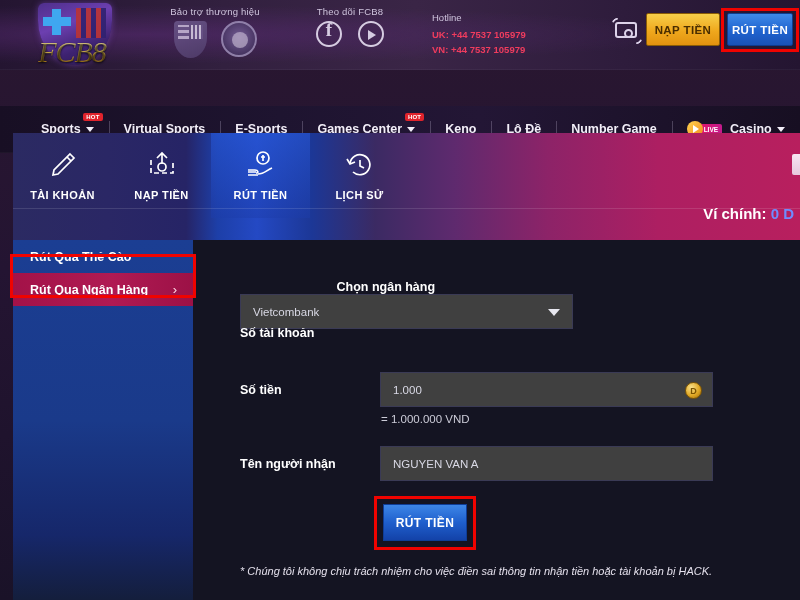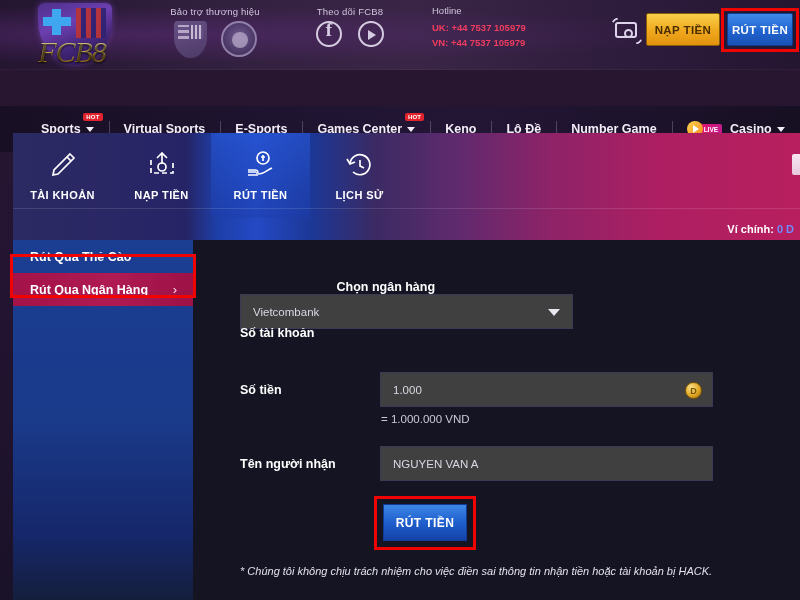--- a/index.html
+++ b/index.html
@@ -59,21 +59,21 @@
   .spon-b::after{content:"";position:absolute;left:9px;top:9px;width:16px;height:16px;border-radius:50%;
     background:#d8cfe6; opacity:.7;}
   .social { position:absolute; left:290px; top:6px; text-align:center; width:120px; }
   .social-icons { display:flex; gap:16px; justify-content:center; margin-top:2px; }
   .si { width:26px; height:26px; border-radius:50%; border:2px solid #e3dbee;
         position:relative; opacity:.92; }
   .si-f::after { content:"f"; position:absolute; left:0; top:-4px; width:22px; text-align:center;
         font-size:19px; font-weight:bold; color:#e3dbee; font-family:"Liberation Serif",serif; }
   .si-y::after { content:""; position:absolute; left:8px; top:7px; border-left:8px solid #e3dbee;
         border-top:5px solid transparent; border-bottom:5px solid transparent; }
-  .hotline { position:absolute; left:432px; top:5px; }
+  .hotline { position:absolute; left:432px; top:12px; }
   .hotline .cap { font-size:9.5px; color:#cfc4dd; display:block; margin-bottom:4px; }
   .hotline .num { font-size:9.5px; font-weight:bold; color:#f03c5e; display:block; line-height:15px; }
   .wallet-ico { position:absolute; left:612px; top:18px; width:30px; height:26px; }
   .wallet-ico .body { position:absolute; left:3px; top:4px; width:22px; height:16px;
       border:2px solid #ddd3ea; border-radius:3px; }
   .wallet-ico .body::after { content:""; position:absolute; right:2px; top:5px; width:5px; height:5px;
       border-radius:50%; border:2px solid #ddd3ea; }
   .wallet-ico .arc1, .wallet-ico .arc2 { position:absolute; width:10px; height:10px;
       border:2px solid #ddd3ea; border-radius:50%; border-color:#ddd3ea transparent transparent transparent; }
   .wallet-ico .arc1 { left:0; top:0; transform: rotate(-35deg); }
@@ -136,21 +136,21 @@
     display:flex;
   }
   .tab {
     width:99px; height:85px; display:flex; flex-direction:column;
     align-items:center; justify-content:center; gap:9px; cursor:pointer;
     color:#ffffff; position:relative;
   }
   .tab-label { font-size:11px; font-weight:bold; letter-spacing:.4px; }
   .tab.active { background: linear-gradient(180deg,rgba(40,90,220,.55) 0%, rgba(28,60,170,.45) 100%); }
   .tab-ico { width:34px; height:30px; position:relative; }
-  .wallet-right { position:absolute; right:6px; bottom:5px; font-size:11px; font-weight:bold;
+  .wallet-right { position:absolute; right:6px; bottom:18px; font-size:15px; font-weight:bold;
       color:#ffffff; white-space:nowrap; }
   .wallet-right .amt { color:#6f8bff; }
   .tab-divider { position:absolute; left:0; right:0; bottom:31px; height:1px; background:rgba(255,255,255,.12); }
   .cut-chip { position:absolute; right:0px; top:21px; width:8px; height:21px;
       background:linear-gradient(180deg,#f7e6f2,#e7c8dd); border-radius:2px 0 0 2px; }
 
   
   .sidebar {
     position:absolute; left:13px; top:240px; width:180px; height:360px;
     background: linear-gradient(180deg,#1b3e93 0%, #1a3a8a 50%, #16276a 82%, #141e3c 100%);

